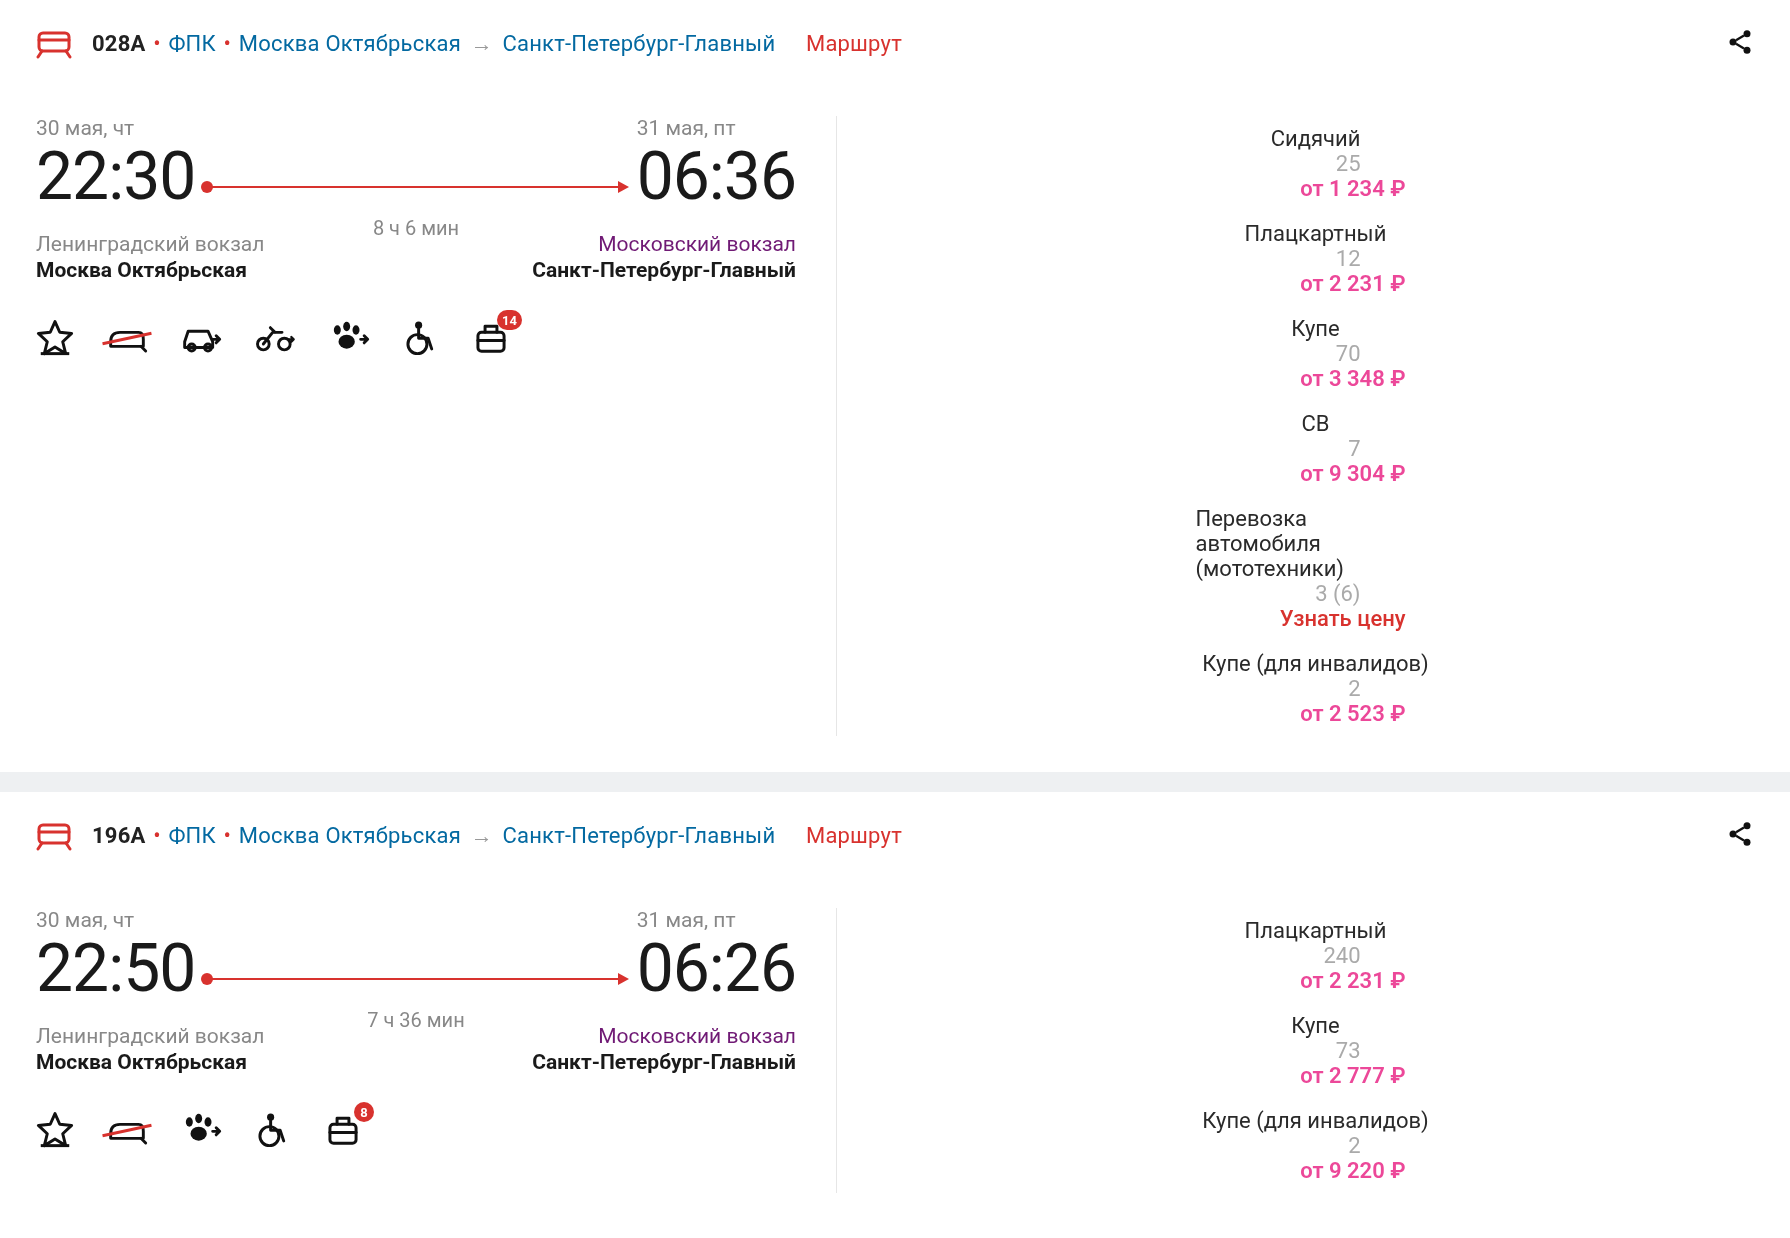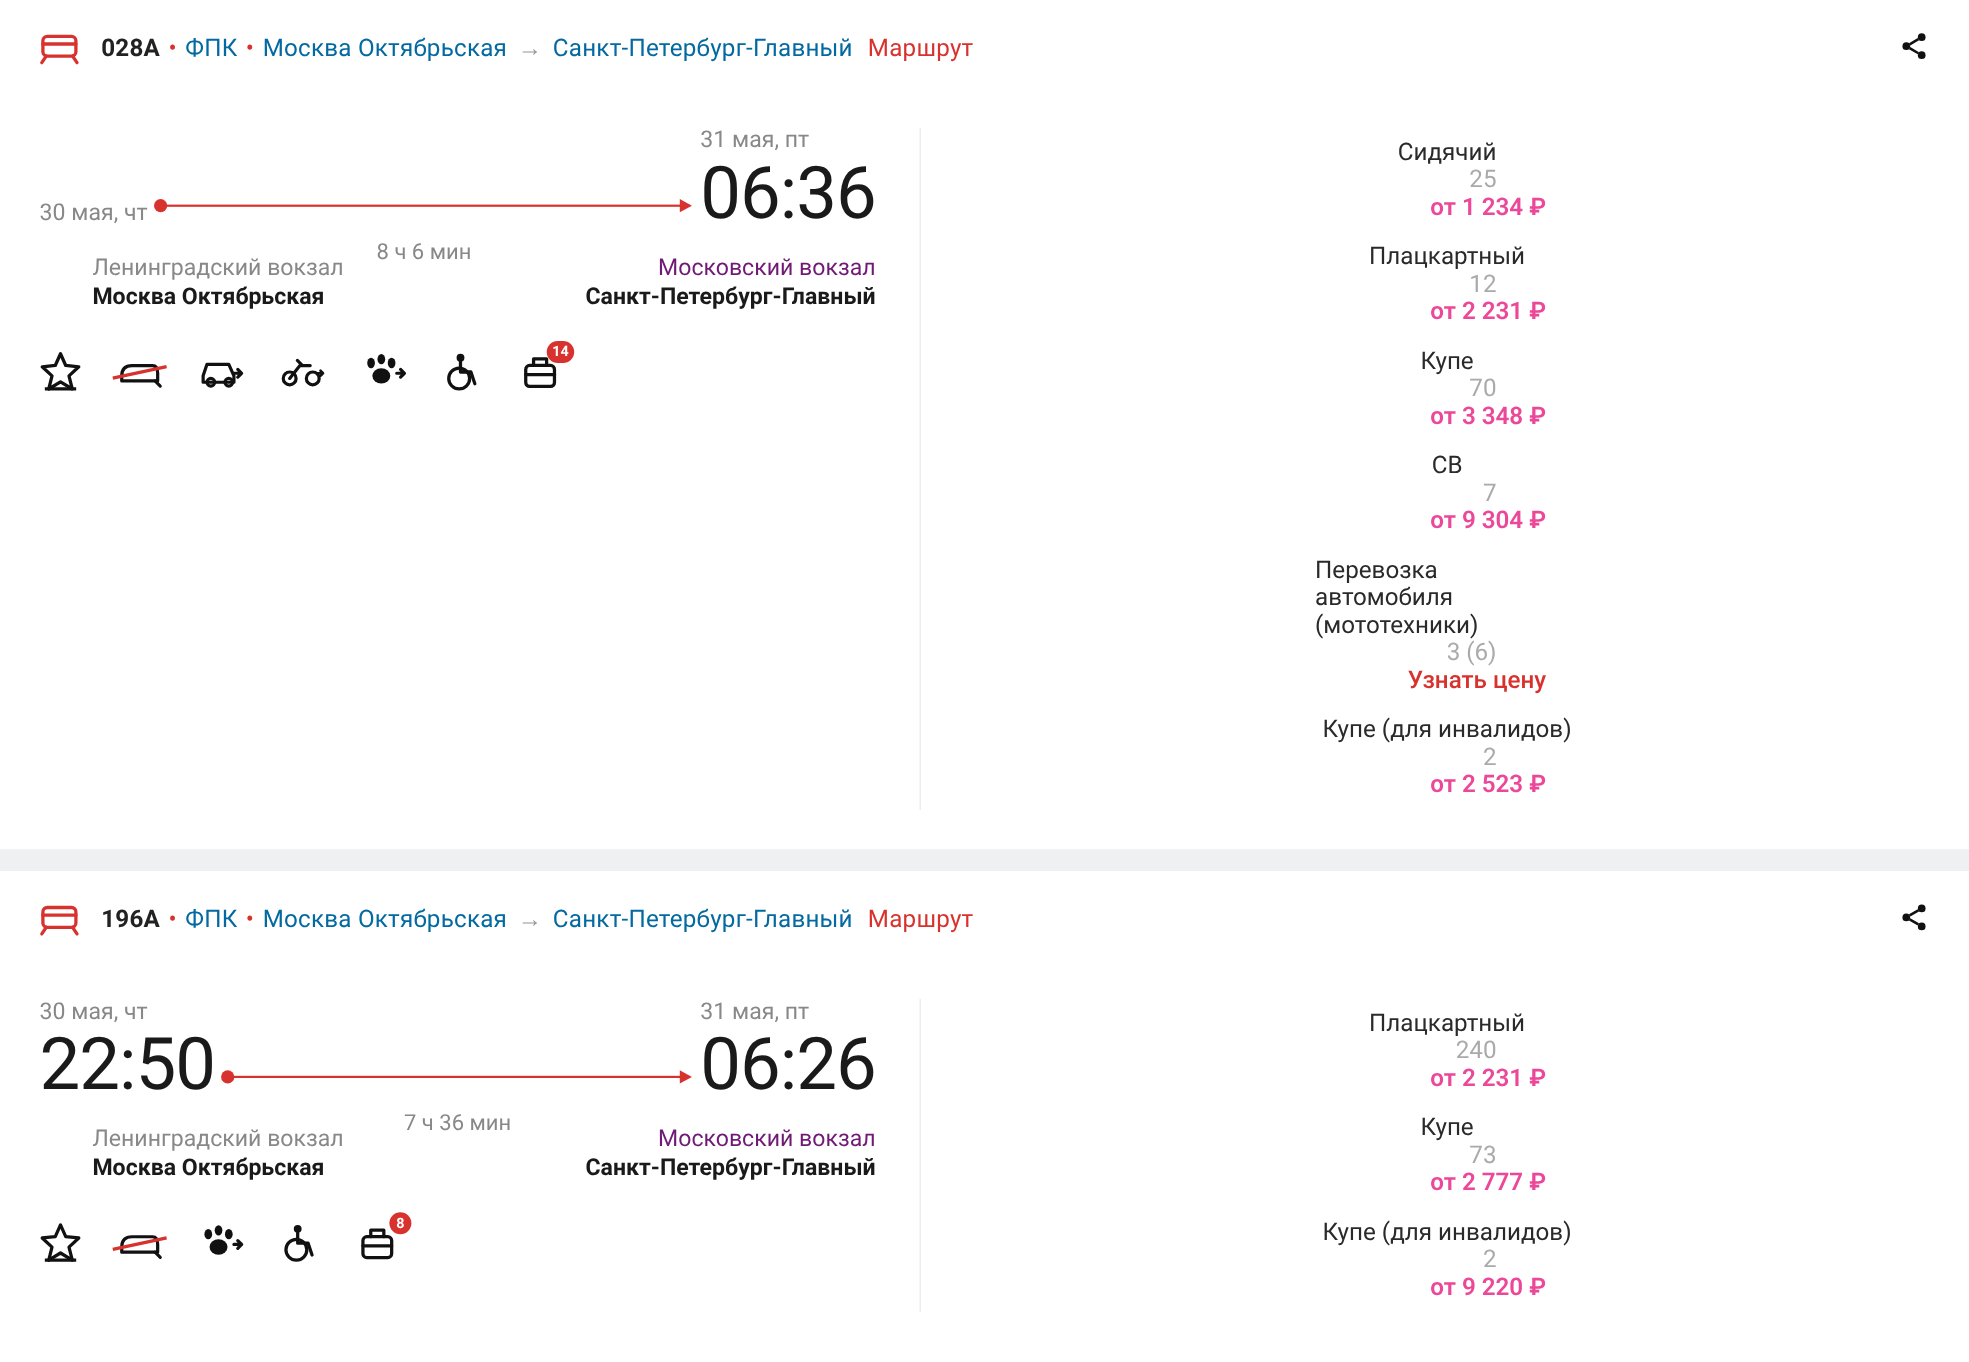--- a/index.html
+++ b/index.html
@@ -7,37 +7,37 @@
   .gap { height: 20px; background: #eef0f2; }
   .train-card { background: #fff; padding: 28px 36px 36px 36px; }
   .card-header { display: flex; align-items: center; justify-content: space-between; margin-bottom: 56px; }
   .header-left { display: flex; align-items: center; gap: 16px; }
   .train-logo svg { display: block; }
   .header-text { font-size: 22px; color: #444; letter-spacing: 0.2px; }
   .train-number { font-weight: 700; color: #222; }
   .dot-sep { color: #d8322e; margin: 0 2px; }
   .station-small { color: #0369a1; }
   .arrow-gray { color: #999; margin: 0 4px; }
-  .route-link { color: #d8322e; margin-left: 8px; cursor: pointer; }
+  .route-link { color: #d8322e; margin-left: 25px; cursor: pointer; }
   .share-icon { cursor: pointer; }
   .card-body { display: flex; gap: 40px; }
   .schedule-col { width: 760px; flex: 0 0 760px; }
   .schedule-top { display: flex; align-items: flex-end; }
   .dep-block, .arr-block { }
   .dep-block { text-align: left; }
   .arr-block { }
   .date-label { font-size: 21px; color: #888; margin-bottom: 4px; }
   .time-big { font-size: 66px; font-weight: 400; line-height: 1; color: #1a1a1a; letter-spacing: -1px; }
   .line-area { flex: 1; position: relative; padding: 0 10px 18px 10px; display:flex; flex-direction:column; align-items:center; justify-content:flex-end; }
   .track { position: relative; height: 2px; background: #d8322e; width: 100%; }
   .track::before { content: ""; position: absolute; left: -4px; top: -5px; width: 12px; height: 12px; border-radius: 50%; background: #d8322e; }
   .track::after { content: ""; position: absolute; right: -2px; top: -5px; width: 0; height: 0; border-left: 11px solid #d8322e; border-top: 6px solid transparent; border-bottom: 6px solid transparent; }
   .duration { font-size: 20px; color: #888; margin-top: 10px; position:absolute; top: 20px;}
   .line-wrap{position:relative; width:100%; margin-bottom:4px;}
-  .station-block { margin-top: 12px; margin-left: 48px; }
+  .station-block { margin-top: 12px; }
   .dep-station .st-line1 { font-size: 21px; color: #888; }
   .dep-station .st-line2 { font-size: 21px; color: #1a1a1a; font-weight: 700; margin-top: 2px; }
   .arr-station { text-align: right; }
   .arr-station .st-line1 { font-size: 21px; color: #701a75; }
   .arr-station .st-line2 { font-size: 21px; color: #1a1a1a; font-weight: 700; margin-top: 2px; }
   .stations-row { display: flex; justify-content: space-between; margin-top: 10px; }
   .amenities { display: flex; gap: 32px; margin-top: 36px; align-items: center; }
   .amenity { position: relative; cursor: pointer; }
   .amenity svg { display:block; }
   .badge { position: absolute; top: -8px; right: -12px; background: #d8322e; color: #fff; font-size: 13px; font-weight: 700; border-radius: 10px; min-width: 20px; height: 20px; display:flex; align-items:center; justify-content:center; padding: 0 5px;}
@@ -86,20 +86,21 @@
           </g>
         </svg>
     </span>
   </div>
 
   <div class="card-body">
     <div class="schedule-col">
       <div class="schedule-top">
         <div class="dep-block">
           <div class="date-label">30 мая, чт</div>
+          <div class="time-big">22:30</div>
         </div>
         <div class="line-area">
           <div class="line-wrap">
               <div class="track"></div>
             </div>
           <div class="duration">8 ч 6 мин</div>
         </div>
         <div class="arr-block">
           <div class="date-label">31 мая, пт</div>
           <div class="time-big">06:36</div>

